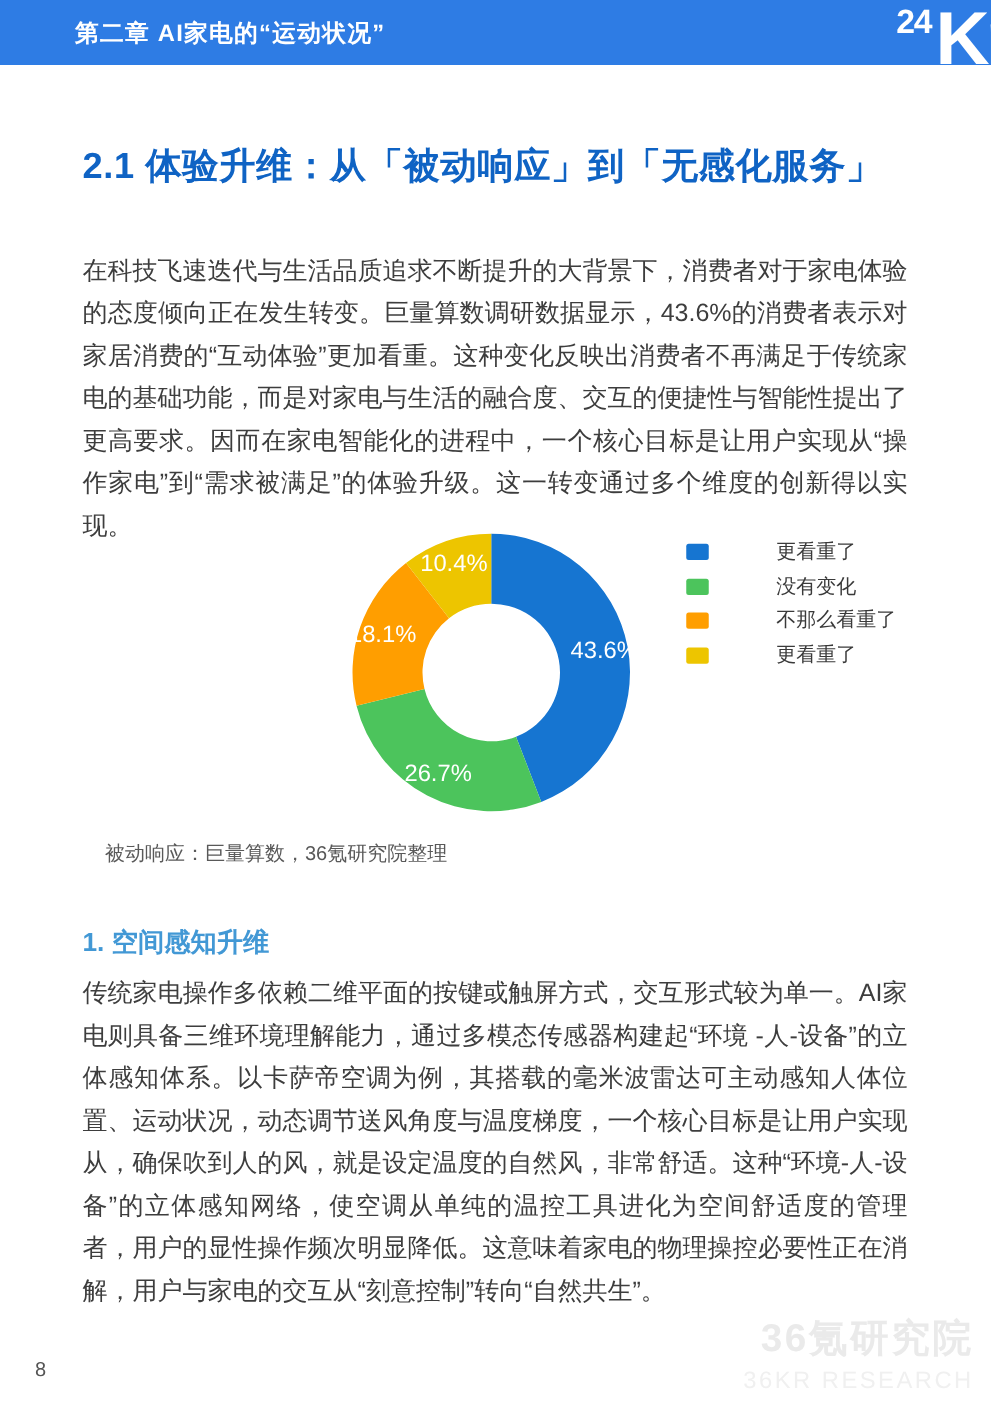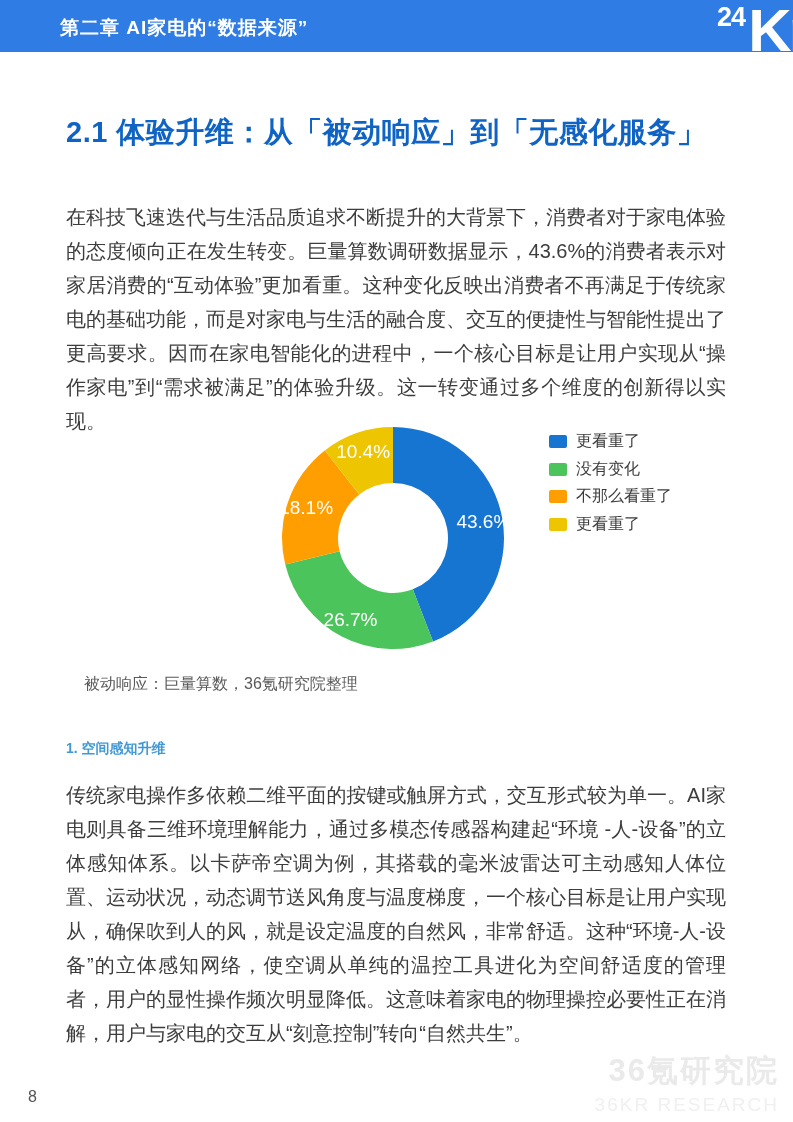--- a/index.html
+++ b/index.html
@@ -40,52 +40,52 @@
     position:absolute; left:66px; width:660px;
     color:#3d3d3d; font-size:20px; line-height:34px;
     text-align:justify;
   }
   .para1 { top:200px; }
   .para2 { top:778px; }
   
   .chart-block { position:absolute; top:418px; left:0; width:793px; height:244px; }
   .donut-svg { position:absolute; left:273px; top:0; width:240px; height:240px; }
   .legend { position:absolute; left:549px; top:10px; }
-  .legend-item { display:flex; align-items:center; height:27.5px; cursor:default; }
+  .legend-item { display:flex; align-items:center; height:27.5px; cursor:default;gap:45px; }
   .legend-swatch {
     display:inline-block; width:18px; height:13px; border-radius:2px;
     margin-right:9px; flex:0 0 auto;
   }
   .legend-label { color:#3a3a3a; font-size:16px; white-space:nowrap; }
   
   .caption {
     position:absolute; top:672px; left:84px;
     color:#595959; font-size:16px; line-height:23px;
   }
   
   .subsection-title {
     position:absolute; top:740px; left:66px;
-    color:#4298d5; font-size:14px; font-weight:bold;
+    color:#4298d5; font-size:21px; font-weight:bold;
   }
   
   .page-number {
     position:absolute; left:28px; top:1088px;
     color:#555555; font-size:16px;
   }
   .watermark { position:absolute; right:14px; top:1050px; text-align:right; }
   .wm-cn { color:#eaeaea; font-size:31px; font-weight:bold; letter-spacing:2px; }
   .wm-en { color:#f0f0f0; font-size:19px; letter-spacing:2px; margin-top:2px; }
 </style>
 </head>
 <body>
 
 <div class="page">
 
   <header class="topbar">
-    <div class="chapter">第二章 AI家电的“数据来源”</div>
+    <div class="chapter">第二章 AI家电的“运动状况”</div>
     <div class="logo">
       <span class="logo-36">24</span>
       <span class="logo-kr">Kr</span>
     </div>
   </header>
 
   <h1 class="section-title">2.1 体验升维：从「被动响应」到「无感化服务」</h1>
 
   <p class="body-para para1">在科技飞速迭代与生活品质追求不断提升的大背景下，消费者对于家电体验的态度倾向正在发生转变。巨量算数调研数据显示，43.6%的消费者表示对家居消费的“互动体验”更加看重。这种变化反映出消费者不再满足于传统家电的基础功能，而是对家电与生活的融合度、交互的便捷性与智能性提出了更高要求。因而在家电智能化的进程中，一个核心目标是让用户实现从“操作家电”到“需求被满足”的体验升级。这一转变通过多个维度的创新得以实现。</p>
 

